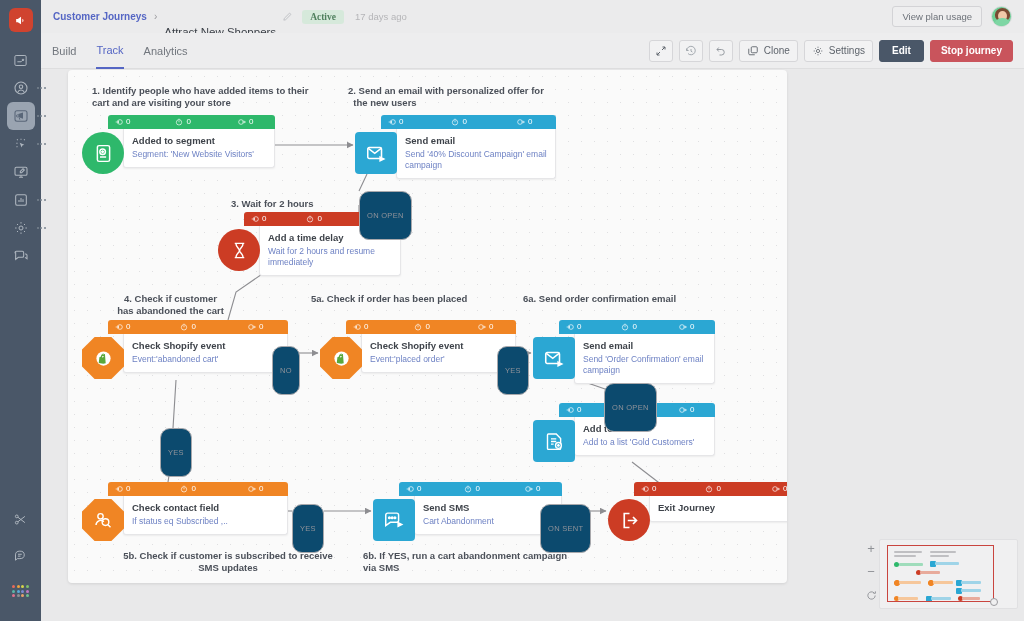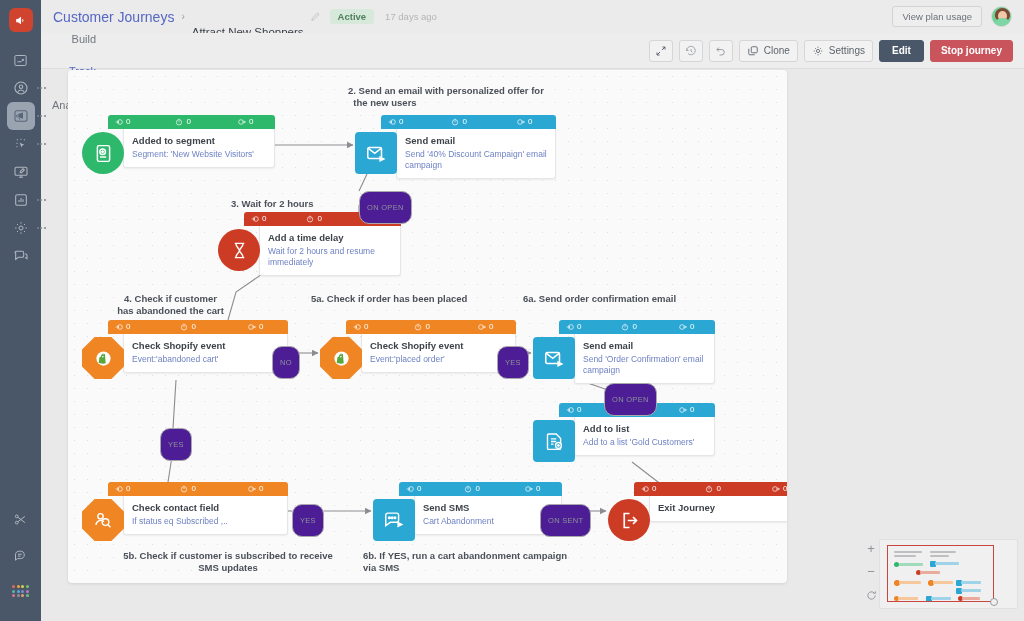--- a/index.html
+++ b/index.html
@@ -40,27 +40,27 @@
   }
   .sidebar-bottom .nav-item { margin-bottom: 8px; }
   .grid-dots { display: grid; grid-template-columns: repeat(4, 3px); gap: 1.6px; }
   .grid-dots i { width: 3px; height: 3px; border-radius: 50%; display: block; }
 
   
   #header {
     position: absolute; left: 41px; top: 0; width: 983px; height: 33px;
     background: #ebebec; display: flex; align-items: center; padding: 0 12px;
   }
-  .crumb-link { color: #5566c4; font-size: 14px; font-weight: normal; }
+  .crumb-link { color: #5566c4; font-size: 10px; font-weight: bold; }
   .crumb-sep { color: #9a9a9e; font-size: 10px; margin: 0 7px; }
   .crumb-title { color: #3a3f46; font-size: 11.5px; font-weight: normal; margin-top: 31px; }
   .pencil { margin-left: 6px; opacity: .45; }
   .badge-active {
     margin-left: 9px; background: #d6e9db; color: #4f7f5d;
-    font-size: 9.5px; padding: 2px 8px; border-radius: 3px; font-weight: bold;
+    font-size: 9.5px; padding: 2px 8px; border-radius: 3px; font-weight: bold; font-family: Liberation Serif, serif;
   }
   .time-ago { margin-left: 11px; color: #b5b5b8; font-size: 9.5px; }
   .header-right { margin-left: auto; display: flex; align-items: center; gap: 9px; }
   .plan-btn {
     border: 1px solid #d3d3d6; background: #eeeeef; border-radius: 3px;
     font-size: 9.5px; color: #6d7279; padding: 4px 9px;
   }
   .avatar {
     width: 21px; height: 21px; border-radius: 50%; overflow: hidden;
     background: #6fcf97; position: relative; border: 1px solid #dcdcde;
@@ -68,21 +68,21 @@
   .avatar .hair { position:absolute; left:3px; top:1px; width:15px; height:13px; border-radius:50% 50% 40% 40%; background:#7a4a32; }
   .avatar .face { position:absolute; left:6px; top:4px; width:9px; height:10px; border-radius:50%; background:#f0c9a8; }
   .avatar .body { position:absolute; left:2px; bottom:0; width:17px; height:8px; border-radius:8px 8px 0 0; background:#7ed6a4; }
 
   
   #toolbar {
     position: absolute; left: 41px; top: 33px; width: 983px; height: 36px;
     background: #ededee; border-bottom: 1px solid #dededf;
     display: flex; align-items: center; padding: 0 11px;
   }
-  .tabs { display: flex; gap: 20px; height: 36px; align-items: flex-end; flex-direction: column; }
+  .tabs { display: flex; gap: 20px; height: 36px; align-items: flex-start; }
   .tab { font-size: 11px; color: #71767d; height: 36px; display: flex; align-items: center; }
   .tab.active { color: #5566c4; border-bottom: 2px solid #5566c4; font-weight: normal; }
   .tool-right { margin-left: auto; display: flex; align-items: center; gap: 6px; }
   .tbtn {
     border: 1px solid #d6d6d9; background: #f2f2f3; border-radius: 3px;
     height: 22px; display: flex; align-items: center; gap: 5px;
     padding: 0 7px; font-size: 10px; color: #5e646c;
   }
   .tbtn.icon-only { padding: 0 5px; }
   .tbtn.edit { background: #4a5768; border-color:#4a5768; color: #fff; font-weight: bold; padding: 0 12px; }
@@ -122,22 +122,22 @@
     display: flex; align-items: center; justify-content: center;
   }
   .glyph-circle { border-radius: 50%; }
   .glyph-square { border-radius: 4px; }
   .glyph-octagon { clip-path: polygon(30% 0,70% 0,100% 30%,100% 70%,70% 100%,30% 100%,0 70%,0 30%); }
 
   .step-label {
     position: absolute; font-size: 9.5px; font-weight: bold; color: #4b5059; line-height: 12px;
   }
   .edge-pill {
-    position: absolute; background: #4c1d95; border: 1px solid #a8a8ac; border-radius: 10px;
-    font-size: 7.5px; color: #8f9299; padding: 11px 7px; letter-spacing: .3px;
+    position: absolute; background: #0c4a6e; border: 1px solid #a8a8ac; border-radius: 10px;
+    font-size: 7.5px; color: #8f9299; padding: 19px 7px; letter-spacing: .3px;
   }
 
   
   #zoomctl {
     position: absolute; right: 144px; bottom: 19px; width: 18px;
     display: flex; flex-direction: column; align-items: center; gap: 13px;
     color: #8e9196;
   }
   #zoomctl div { font-size: 13px; line-height: 10px; }
   #minimap {
@@ -360,20 +360,21 @@
         <path d="M108,310 L105,358"></path>
         <path d="M105,380 L100,412"></path>
         <path d="M194,441 L224,441"></path>
         <path d="M256,441 L303,441" marker-end="url(#ah)"></path>
         <path d="M468,441 L472,441"></path>
         <path d="M506,441 L538,441" marker-end="url(#ah)"></path>
         <path d="M564,392 L603,422"></path>
       </g>
     </svg>
 
+    <div class="step-label" style="left:24px;top:15px;">1. Identify people who have added items to their<br>cart and are visiting your store</div>
     <div class="step-label" style="left:280px;top:15px;">2. Send an email with personalized offer for<br>&nbsp;&nbsp;the new users</div>
     <div class="step-label" style="left:163px;top:128px;">3. Wait for 2 hours</div>
     <div class="step-label" style="left:30px;top:223px;width:145px;text-align:center;">4. Check if customer<br>has abandoned the cart</div>
     <div class="step-label" style="left:243px;top:223px;">5a. Check if order has been placed</div>
     <div class="step-label" style="left:455px;top:223px;">6a. Send order confirmation email</div>
     <div class="step-label" style="left:546px;top:350px;">7. Add to<br>privilege list</div>
     <div class="step-label" style="left:30px;top:480px;width:260px;text-align:center;">5b. Check if customer is subscribed to receive<br>SMS updates</div>
     <div class="step-label" style="left:295px;top:480px;width:270px;">6b. If YES, run a cart abandonment campaign<br>via SMS</div>
 
     <div class="node" style="left:14px;top:45px;">

